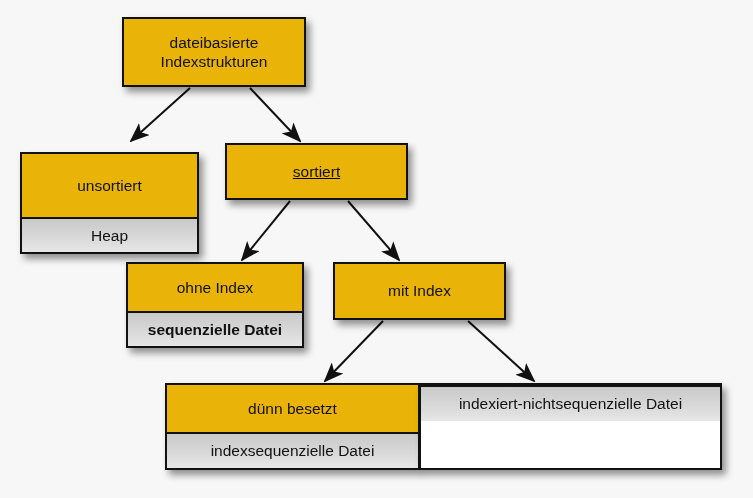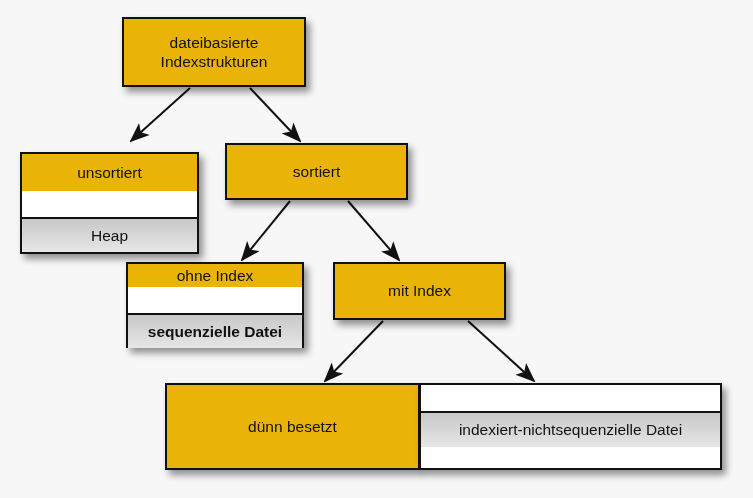--- a/index.html
+++ b/index.html
@@ -64,21 +64,20 @@
     display: flex;
     align-items: center;
     justify-content: center;
     text-align: center;
     border-top: 2px solid #111111;
     background: linear-gradient(to bottom, #c9c9c9 0%, #d4d4d4 40%, #e6e6e6 100%);
     color: #111111;
     font-size: 15.5px;
     padding: 2px 6px;
     box-sizing: border-box;
-    margin-top: 26px;
   }
 
   .node.has-sub .node-title { }
 </style>
 </head>
 <body>
 
 <div id="canvas">
 
   <svg id="edges" viewBox="0 0 753 498" width="753" height="498" xmlns="http://www.w3.org/2000/svg">
@@ -99,31 +98,32 @@
 
   <div id="node-group">
       <div class="node" style="left: 122px; top: 17px; width: 184px; height: 70px;">
         <div class="node-title">dateibasierte
 Indexstrukturen</div>
       </div>
       <div class="node has-sub" style="left: 20px; top: 152px; width: 179px; height: 102px;">
         <div class="node-title">unsortiert</div>
         <div class="node-sub" style="height: 35px;">Heap</div>
       </div>
-      <div class="node" style="left: 225px; top: 143px; width: 183px; height: 57px;">
+      <div class="node" style="left: 225px; top: 143px; width: 183px; height: 57px; text-decoration: underline;">
         <div class="node-title">sortiert</div>
       </div>
       <div class="node has-sub" style="left: 126px; top: 262px; width: 178px; height: 86px;">
         <div class="node-title">ohne Index</div>
         <div class="node-sub" style="height: 35px; font-weight: bold;">sequenzielle Datei</div>
       </div>
       <div class="node" style="left: 333px; top: 262px; width: 173px; height: 58px;">
         <div class="node-title">mit Index</div>
       </div>
       <div class="node has-sub" style="left: 165px; top: 383px; width: 255px; height: 87px;">
         <div class="node-title">dünn besetzt</div>
+        <div class="node-sub" style="height: 36px;">indexsequenzielle Datei</div>
       </div>
       <div class="node has-sub" style="left: 419px; top: 383px; width: 303px; height: 87px;">
         <div class="node-sub" style="height: 36px;">indexiert-nichtsequenzielle Datei</div>
       </div>
     </div>
 
 </div>
 
 </body></html>

